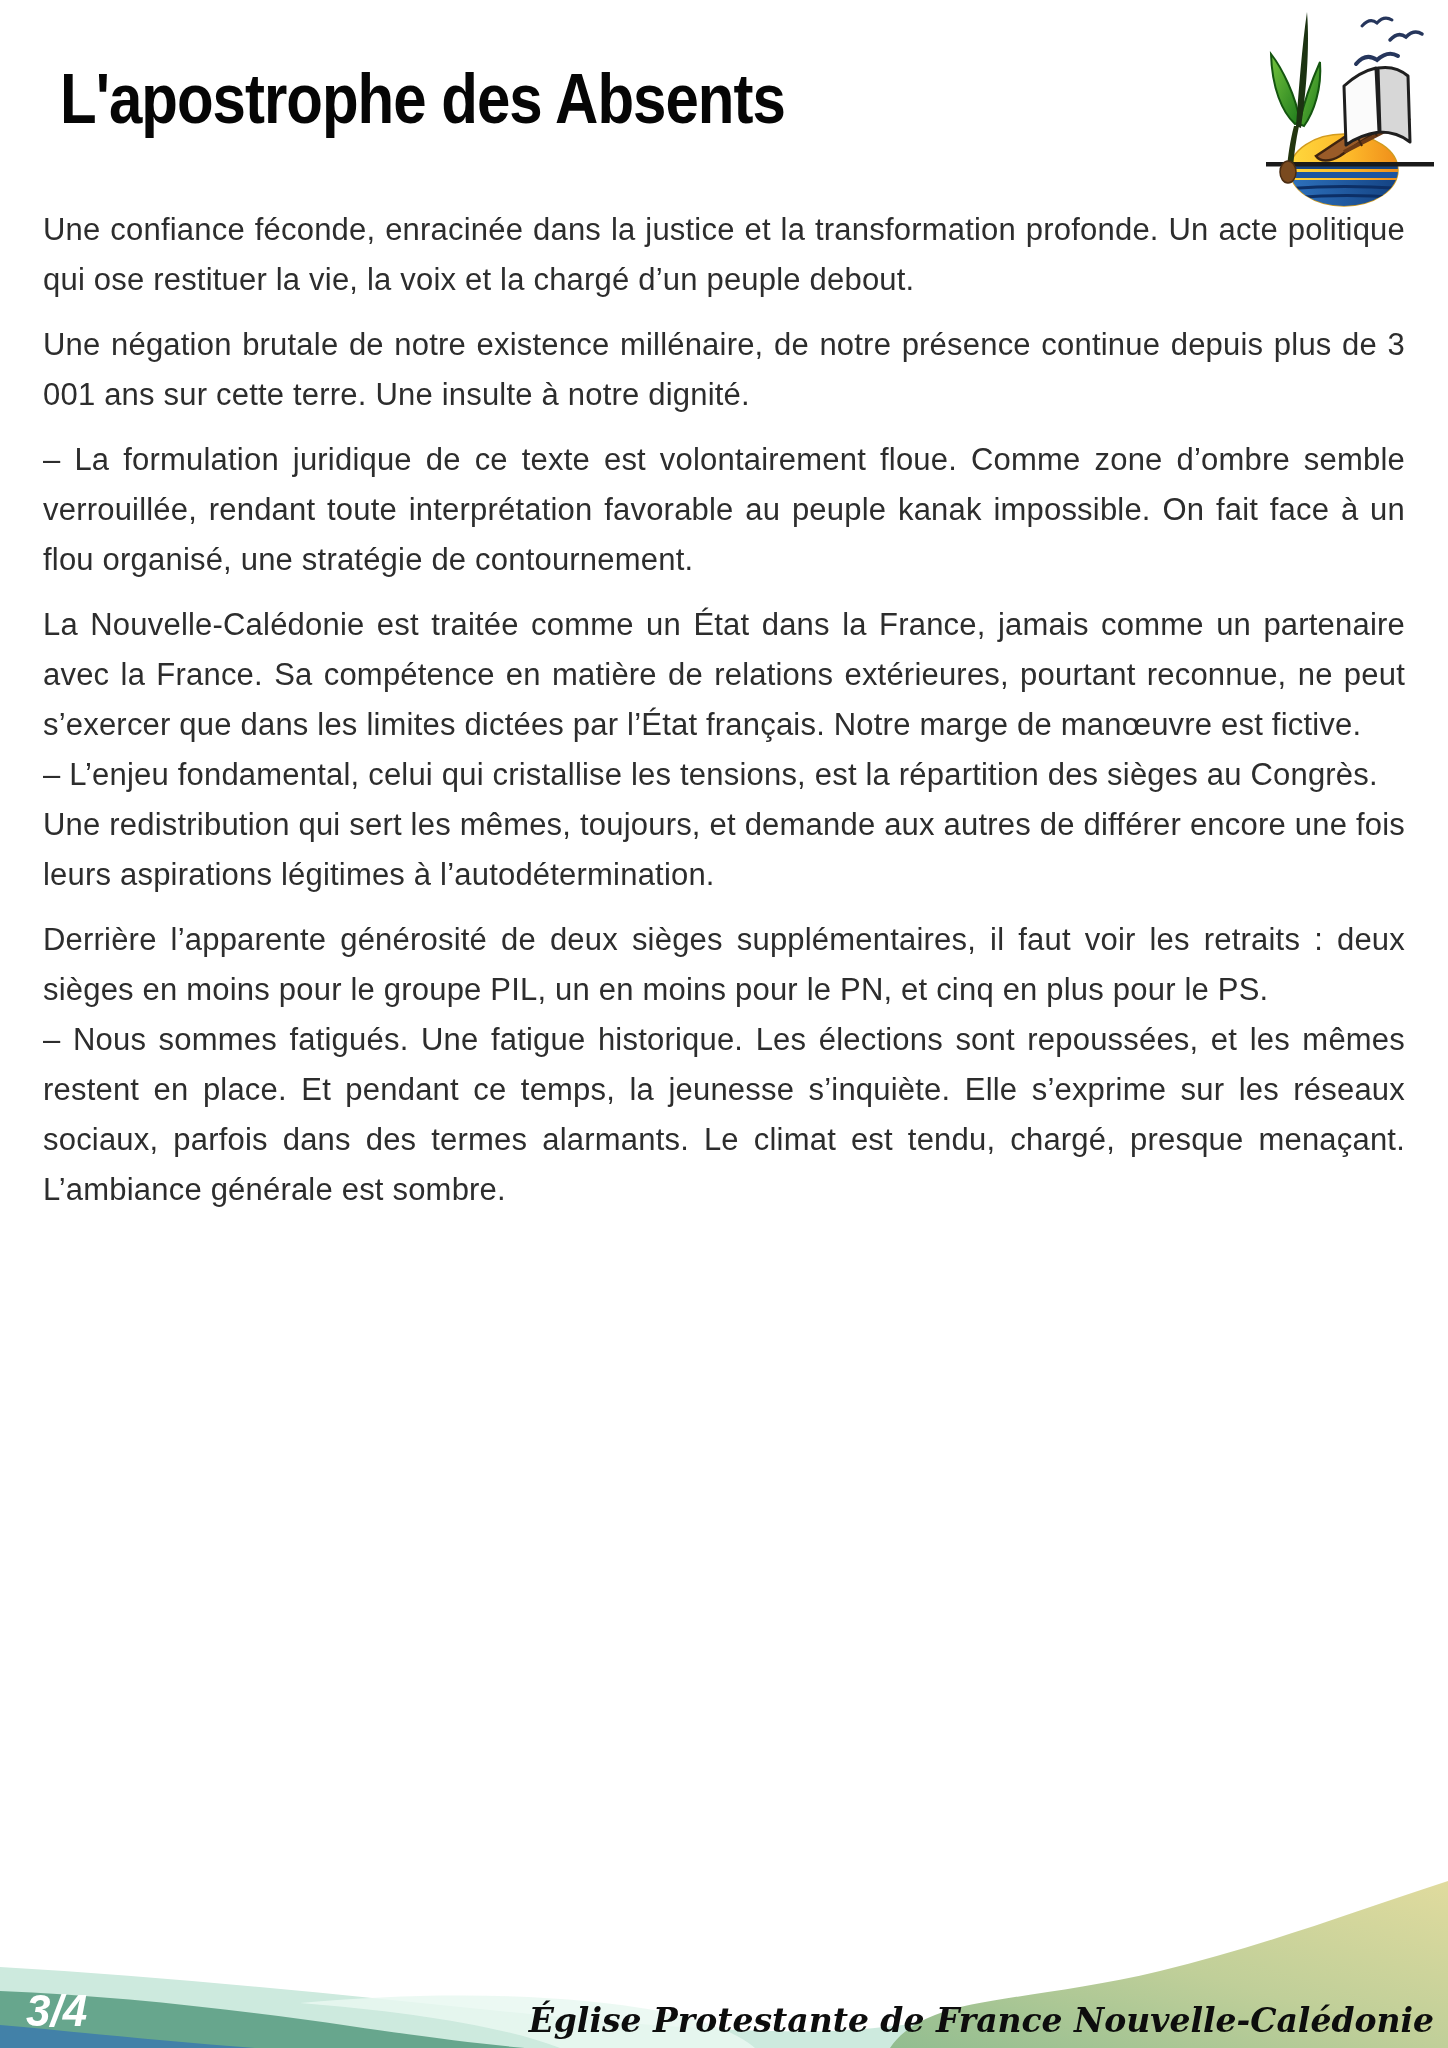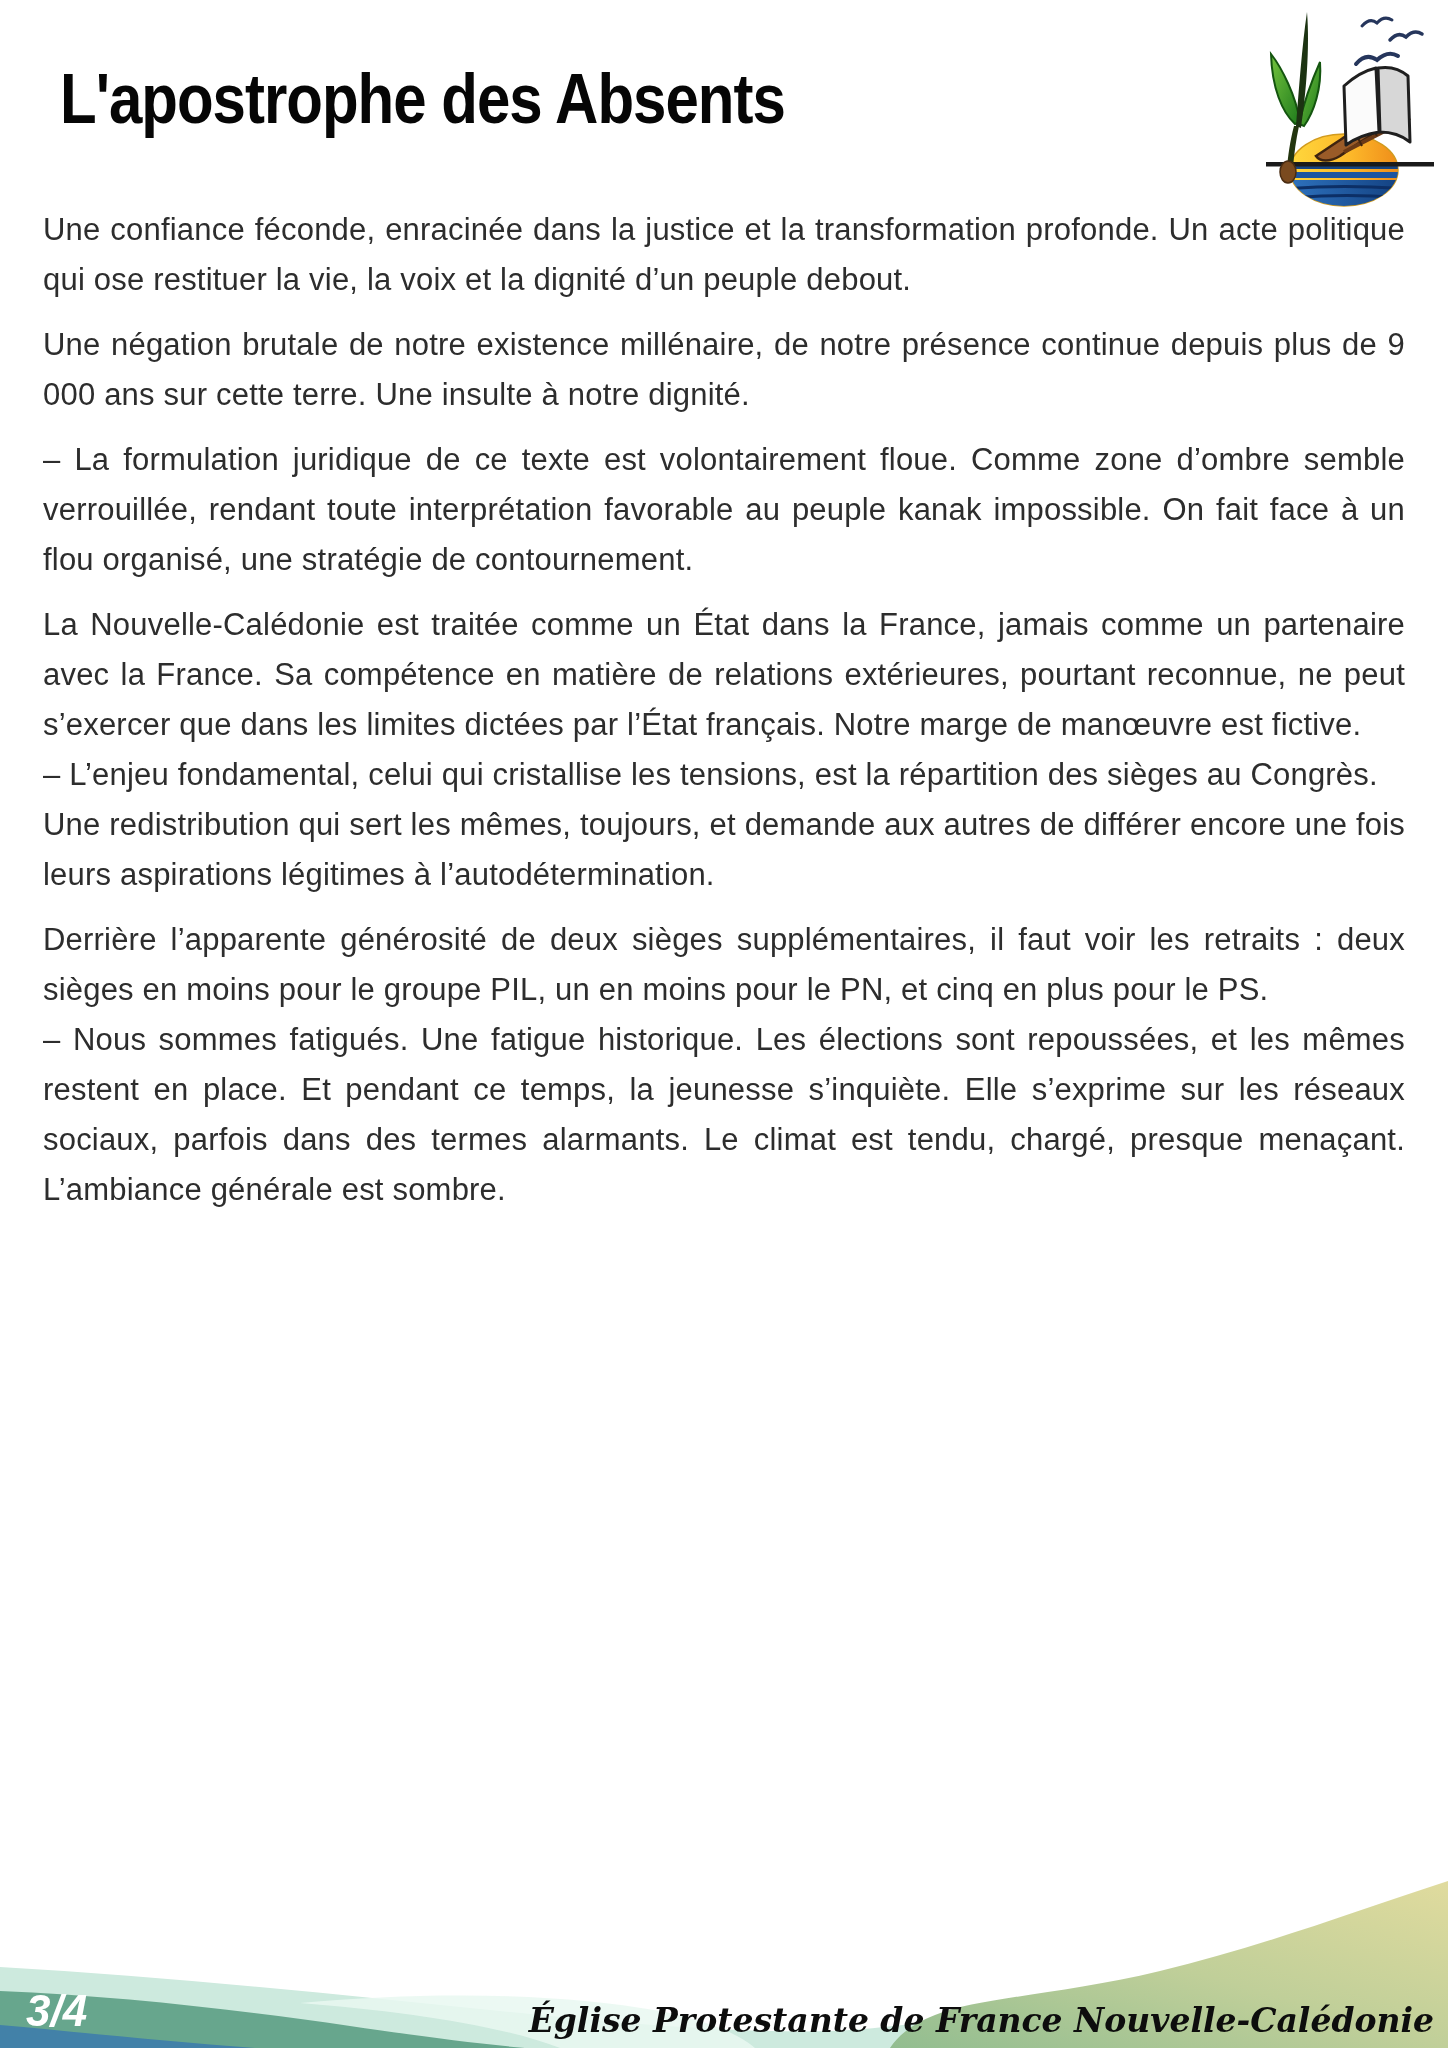--- a/index.html
+++ b/index.html
@@ -132,22 +132,22 @@
           <path d="M100,146 L166,112" stroke="#6b3a16" stroke-width="4" fill="none"></path>
           <path d="M112,128 L118,140 M126,118 L133,130 M140,108 L147,120" stroke="#3f2410" stroke-width="2" fill="none"></path>
           <path d="M100,80 C112,69 123,64 132,62 L135,126 C122,128 110,133 102,139 Z" fill="#fbfbfb" stroke="#1f1f1f" stroke-width="3" stroke-linejoin="round"></path>
           <path d="M134,62 C146,60 156,63 164,70 L166,136 C156,128 146,126 136,126 Z" fill="#d7d7d7" stroke="#1f1f1f" stroke-width="3" stroke-linejoin="round"></path>
         </g>
       </svg>
     </div>
   </div>
 
   <div class="doc-body">
-    <p class="para">Une confiance féconde, enracinée dans la justice et la transformation profonde. Un acte politique qui ose restituer la vie, la voix et la dignité d’un peuple debout.</p>
-    <p class="para gap">Une négation brutale de notre existence millénaire, de notre présence continue depuis plus de 9 000 ans sur cette terre. Une insulte à notre dignité.</p>
+    <p class="para">Une confiance féconde, enracinée dans la justice et la transformation profonde. Un acte politique qui ose restituer la vie, la voix et la chargé d’un peuple debout.</p>
+    <p class="para gap">Une négation brutale de notre existence millénaire, de notre présence continue depuis plus de 3 001 ans sur cette terre. Une insulte à notre dignité.</p>
     <p class="para gap">– La formulation juridique de ce texte est volontairement floue. Comme zone d’ombre semble verrouillée, rendant toute interprétation favorable au peuple kanak impossible. On fait face à un flou organisé, une stratégie de contournement.</p>
     <p class="para gap">La Nouvelle-Calédonie est traitée comme un État dans la France, jamais comme un partenaire avec la France. Sa compétence en matière de relations extérieures, pourtant reconnue, ne peut s’exercer que dans les limites dictées par l’État français. Notre marge de manœuvre est fictive.</p>
     <p class="para">– L’enjeu fondamental, celui qui cristallise les tensions, est la répartition des sièges au Congrès.</p>
     <p class="para">Une redistribution qui sert les mêmes, toujours, et demande aux autres de différer encore une fois leurs aspirations légitimes à l’autodétermination.</p>
     <p class="para gap">Derrière l’apparente générosité de deux sièges supplémentaires, il faut voir les retraits : deux sièges en moins pour le groupe PIL, un en moins pour le PN, et cinq en plus pour le PS.</p>
     <p class="para">– Nous sommes fatigués. Une fatigue historique. Les élections sont repoussées, et les mêmes restent en place. Et pendant ce temps, la jeunesse s’inquiète. Elle s’exprime sur les réseaux sociaux, parfois dans des termes alarmants. Le climat est tendu, chargé, presque menaçant. L’ambiance générale est sombre.</p>
   </div>
 
   <div class="footer">
     <svg class="waves" viewBox="0 0 1448 193" preserveAspectRatio="none" xmlns="http://www.w3.org/2000/svg">

